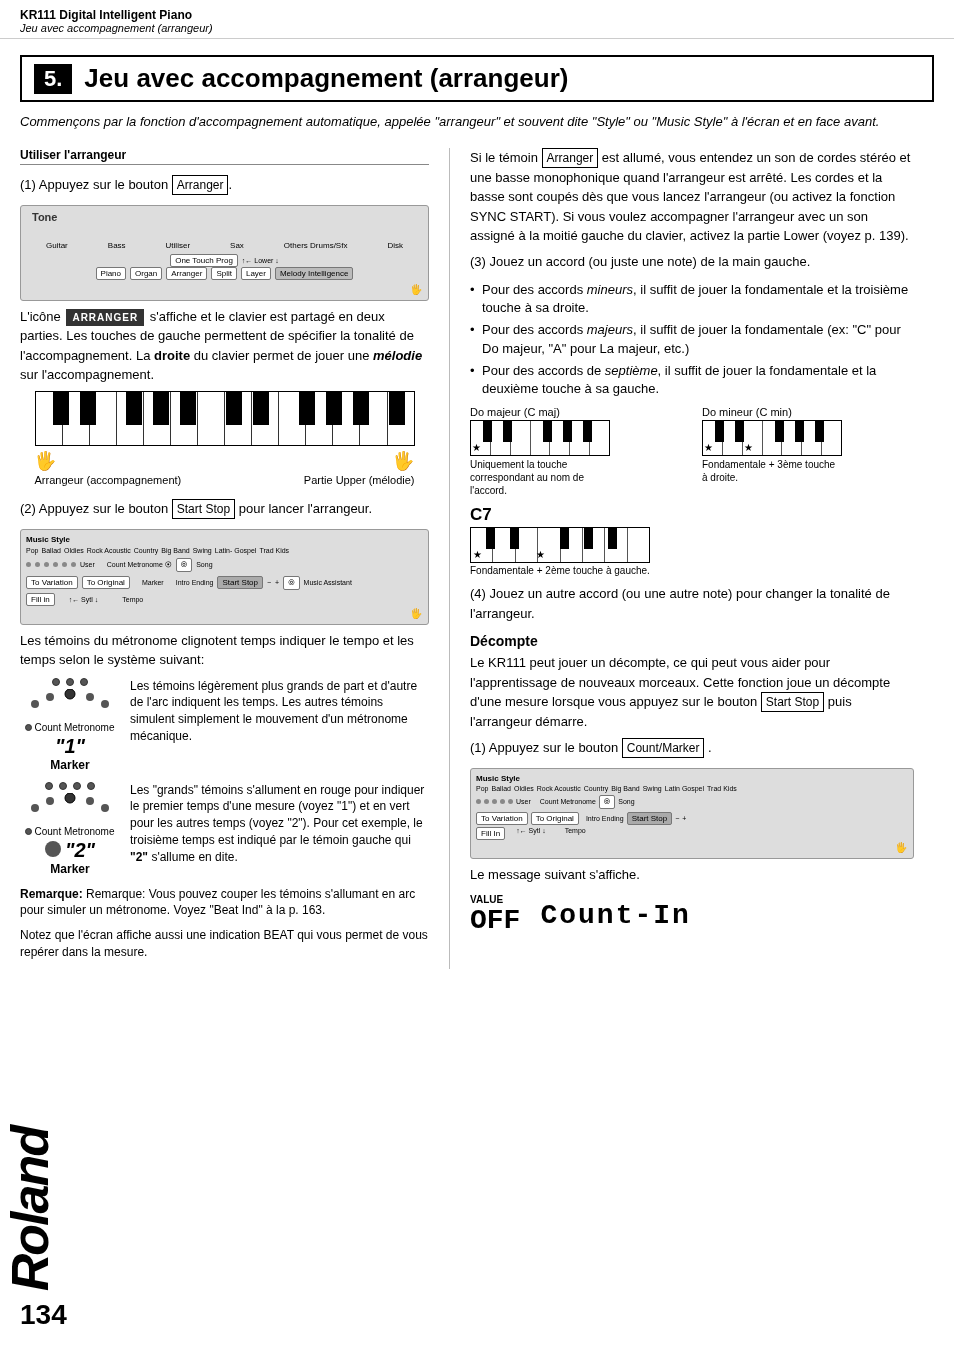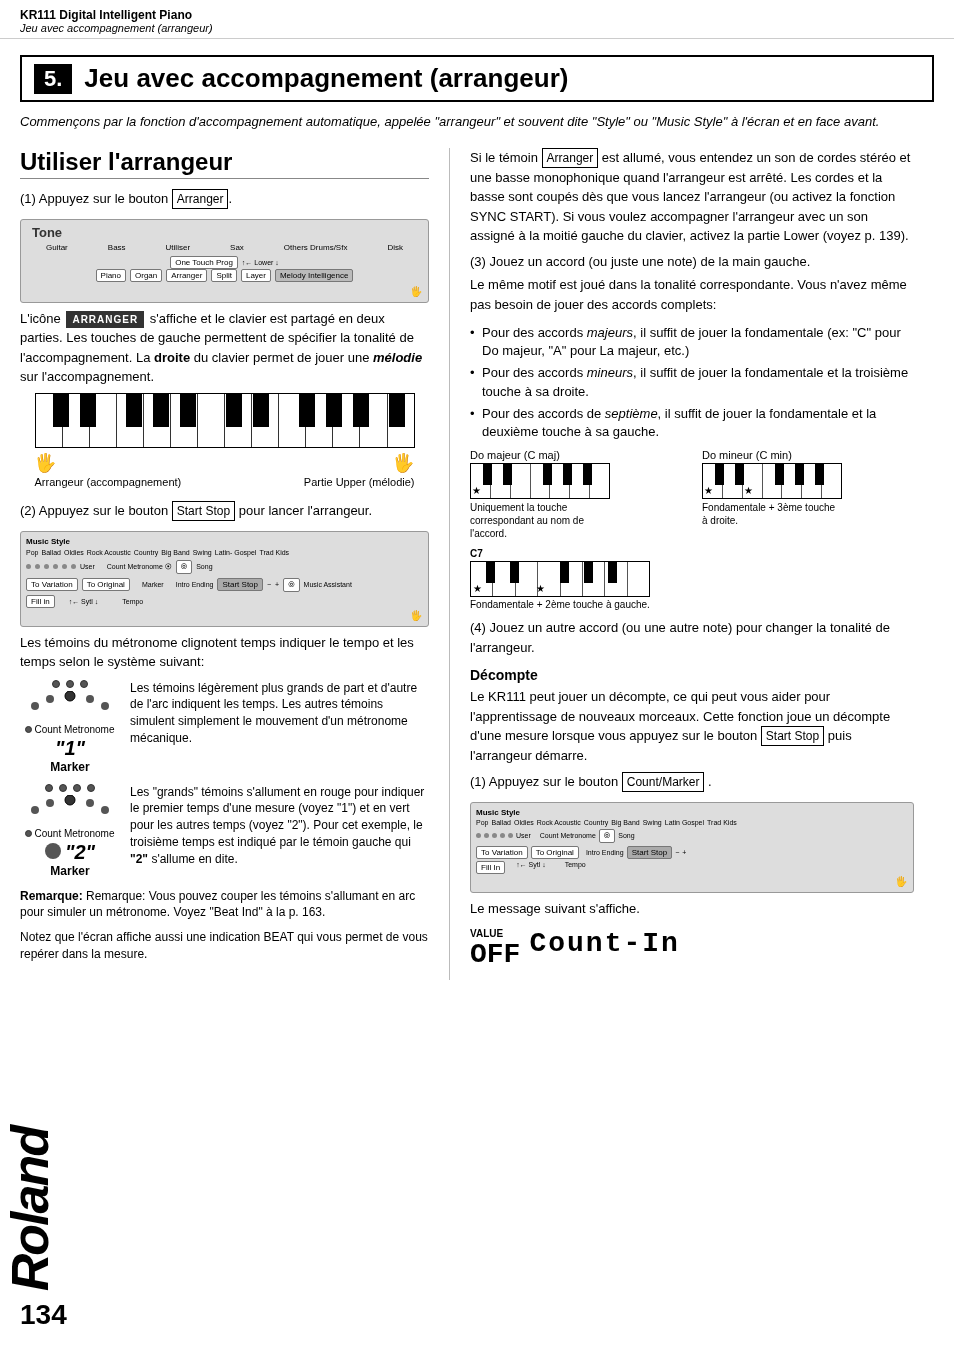--- a/index.html
+++ b/index.html
@@ -67,21 +67,21 @@
       padding-right: 20px;
       border-right: 1px solid #bbb;
     }
     .right-col {
       width: 464px;
       padding-left: 20px;
     }
 
     
     .section-title {
-      font-size: 24px;
+      font-size: 12px;
       font-weight: bold;
       border-bottom: 1px solid #888;
       margin-bottom: 10px;
       padding-bottom: 2px;
     }
 
     
     .step {
       margin-bottom: 10px;
       line-height: 1.5;
@@ -253,22 +253,22 @@
     .remark {
       font-size: 12px;
       margin: 8px 0;
       line-height: 1.4;
     }
 
     
     .count-display {
       margin: 10px 0;
       display: flex;
-      align-items: flex-start;
-      gap: 9px;
+      align-items: center;
+      gap: 20px;
     }
     .value-label {
       font-size: 10px;
       font-weight: bold;
     }
     .count-text {
       font-family: 'Courier New', monospace;
       font-size: 28px;
       font-weight: bold;
       letter-spacing: 2px;
@@ -372,21 +372,21 @@
     <h2 class="section-title">Utiliser l'arrangeur</h2>
 
     <div class="step">
       <span class="step-label">
         <span>(1)  Appuyez sur le bouton</span>
         <span class="btn-box">Arranger</span><span>.</span>
       </span>
     </div>
 
     <div class="panel-mockup">
-      <div style="font-size:13px; margin-bottom:3px; color:#333; font-weight:bold; text-align:left; padding-left:6px;">Tone</div>
+      <div style="font-size:11px; margin-bottom:18px; color:#333; font-weight:bold; text-align:left; padding-left:6px;">Tone</div>
       <div style="display:flex; justify-content:space-around; margin-bottom:4px; font-size:8px;">
         <span>Guitar</span>
         <span>Bass</span>
         <span>Utiliser</span>
         <span>Sax</span>
         <span>Others Drums/Sfx</span>
         <span>Disk</span>
       </div>
       <div style="display:flex; gap:4px; justify-content:center; align-items:center;">
         <span class="panel-btn">One Touch Prog</span>
@@ -581,26 +581,25 @@
     <p class="para">
       <span>Si le témoin</span>
       <span class="btn-box">Arranger</span>
       <span>est allumé, vous entendez un son de cordes stéréo et une basse monophonique quand l'arrangeur est arrêté. Les cordes et la basse sont coupés dès que vous lancez l'arrangeur (ou activez la fonction SYNC START). Si vous voulez accompagner l'arrangeur avec un son assigné à la moitié gauche du clavier, activez la partie Lower (voyez p. 139).</span>
     </p>
 
     <div class="step">
       <p style="font-size:13px; font-weight:normal; margin-bottom:4px;">
         <span>(3)  Jouez un accord (ou juste une note) de la main gauche.</span>
       </p>
-      <p class="para">Le même motif est joué dans la tonalité correspondante. Vous n'avez même pas besoin de jouer des accords complets:</p>
     </div>
 
     <ul class="bullet-list">
+      <li>Pour des accords <em>mineurs</em>, il suffit de jouer la fondamentale et la troisième touche à sa droite.</li>
       <li>Pour des accords <em>majeurs</em>, il suffit de jouer la fondamentale (ex: "C" pour Do majeur, "A" pour La majeur, etc.)</li>
-      <li>Pour des accords <em>mineurs</em>, il suffit de jouer la fondamentale et la troisième touche à sa droite.</li>
       <li>Pour des accords de <em>septième</em>, il suffit de jouer la fondamentale et la deuxième touche à sa gauche.</li>
     </ul>
 
     <div class="small-piano-section">
       <div class="small-piano-row">
 
         <div class="small-piano-item">
           <div class="label" style="font-size:11px;margin-bottom:2px;">Do majeur (C maj)</div>
 
           <div style="position:relative; height:36px; border:1px solid #000; width:140px; background:#fff; display:flex;">
@@ -642,21 +641,21 @@
             <div style="position:absolute;top:0;left:93px;width:9px;height:22px;background:#000;"></div>
             <div style="position:absolute;top:0;left:113px;width:9px;height:22px;background:#000;"></div>
             <div style="position:absolute;bottom:3px;left:2px;font-size:10px;">★</div>
             <div style="position:absolute;bottom:3px;left:42px;font-size:10px;">★</div>
           </div>
           <div style="font-size:10px; margin-top:2px; line-height:1.3; width:140px;">Fondamentale + 3ème touche à droite.</div>
         </div>
       </div>
 
       <div style="margin-bottom:6px;">
-        <div style="font-size:10px; font-weight:bold; margin-bottom:2px;">C7</div>
+        <div style="font-size:17px; font-weight:bold; margin-bottom:2px;">C7</div>
         <div style="position:relative; height:36px; border:1px solid #000; width:180px; background:#fff; display:flex;">
           <div style="flex:1; border-right:1px solid #555; height:100%;"></div>
           <div style="flex:1; border-right:1px solid #555; height:100%;"></div>
           <div style="flex:1; border-right:1px solid #555; height:100%;"></div>
           <div style="flex:1; border-right:1px solid #555; height:100%;"></div>
           <div style="flex:1; border-right:1px solid #555; height:100%;"></div>
           <div style="flex:1; border-right:1px solid #555; height:100%;"></div>
           <div style="flex:1; border-right:1px solid #555; height:100%;"></div>
           <div style="flex:1; height:100%;"></div>
         </div>

